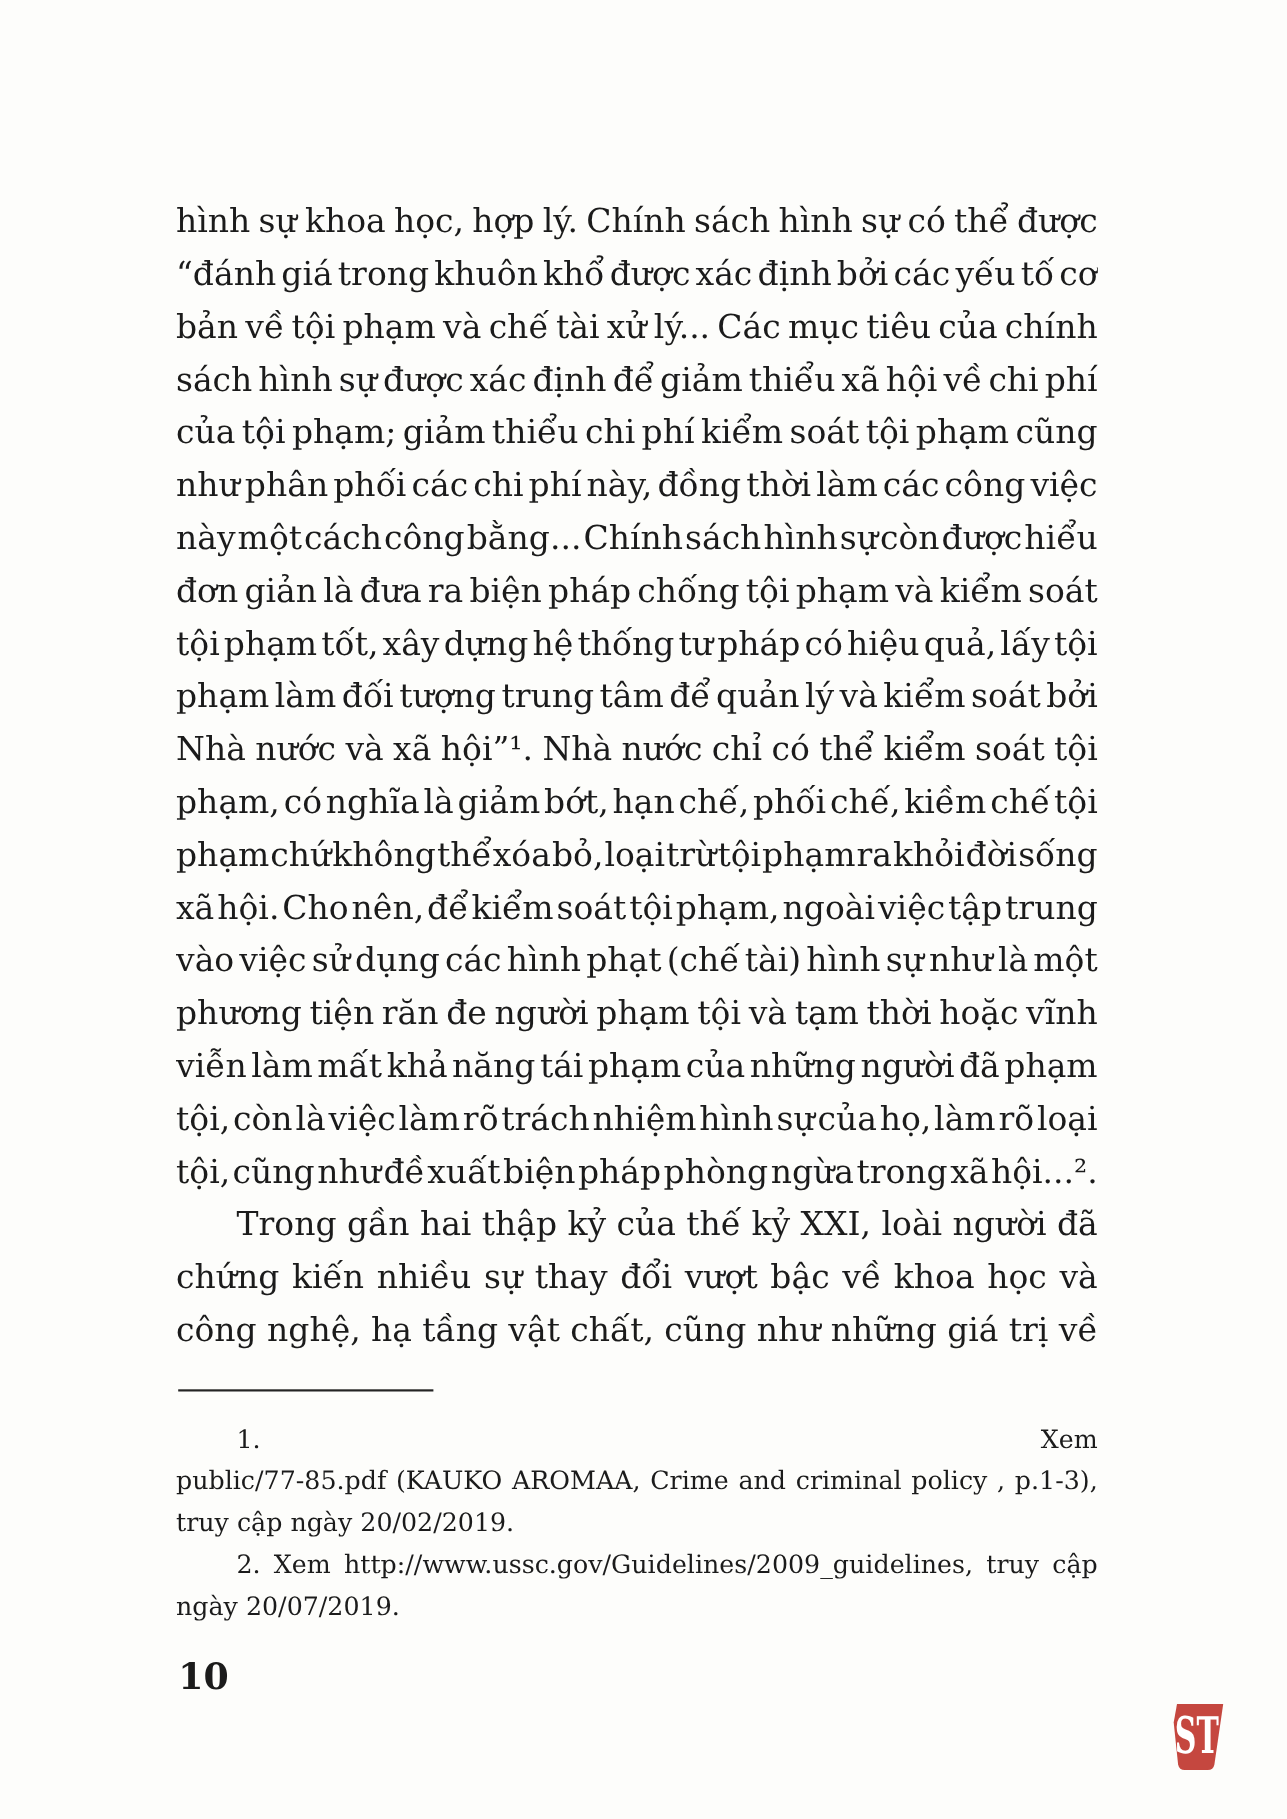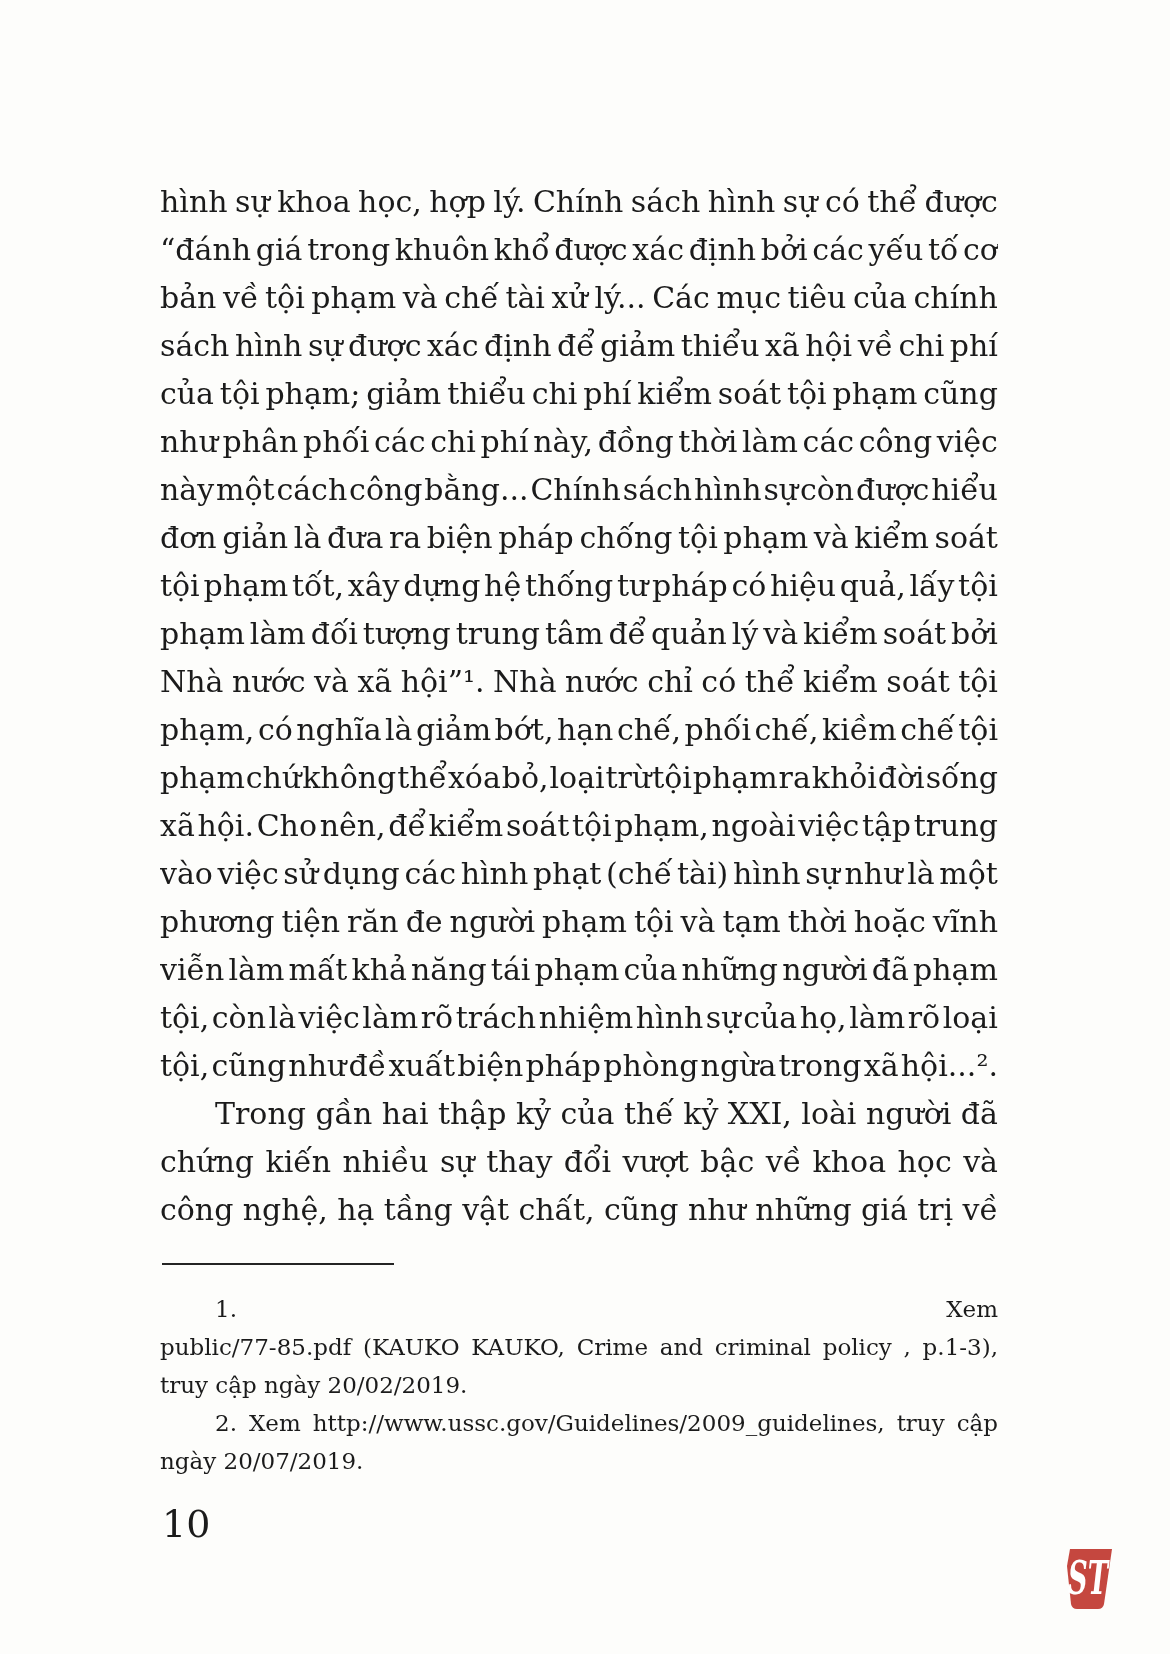--- a/index.html
+++ b/index.html
@@ -30,26 +30,26 @@
   .line.indent { padding-left:55px; }
   .it { }
   .footnote-separator {
     position:absolute;
     left:162px; top:1263px; width:232px;
     border-top:2px solid #242424;
   }
   .page-number {
     position:absolute;
     left:162px; top:1500px;
-    font-size:38px; line-height:48px;
+    font-size:33px; line-height:48px;font-weight:bold;
   }
   .publisher-logo {
     position:absolute;
     left:1062px; top:1548px;
-    width:52px; height:63px;font-style:italic;
+    width:52px; height:63px;
   }
 </style>
 </head>
 <body>
 
 <div class="page">
 
   <div class="body-text" id="body-text">
       <div class="line just">
         <span>hình</span>
@@ -386,21 +386,21 @@
 
   <div class="footnotes" id="footnotes">
       <div>
         <div class="line indent just">
           <span>1.</span>
           <span>Xem</span>
         </div>
         <div class="line just">
           <span>public/77-85.pdf</span>
           <span>(KAUKO</span>
-          <span>KAUKO,</span>
+          <span>AROMAA,</span>
           <span class="it">Crime</span>
           <span class="it">and</span>
           <span class="it">criminal</span>
           <span class="it">policy</span>
           <span>,</span>
           <span>p.1-3),</span>
         </div>
         <div class="line"><span>truy cập ngày 20/02/2019.</span></div>
       </div>
       <div>

